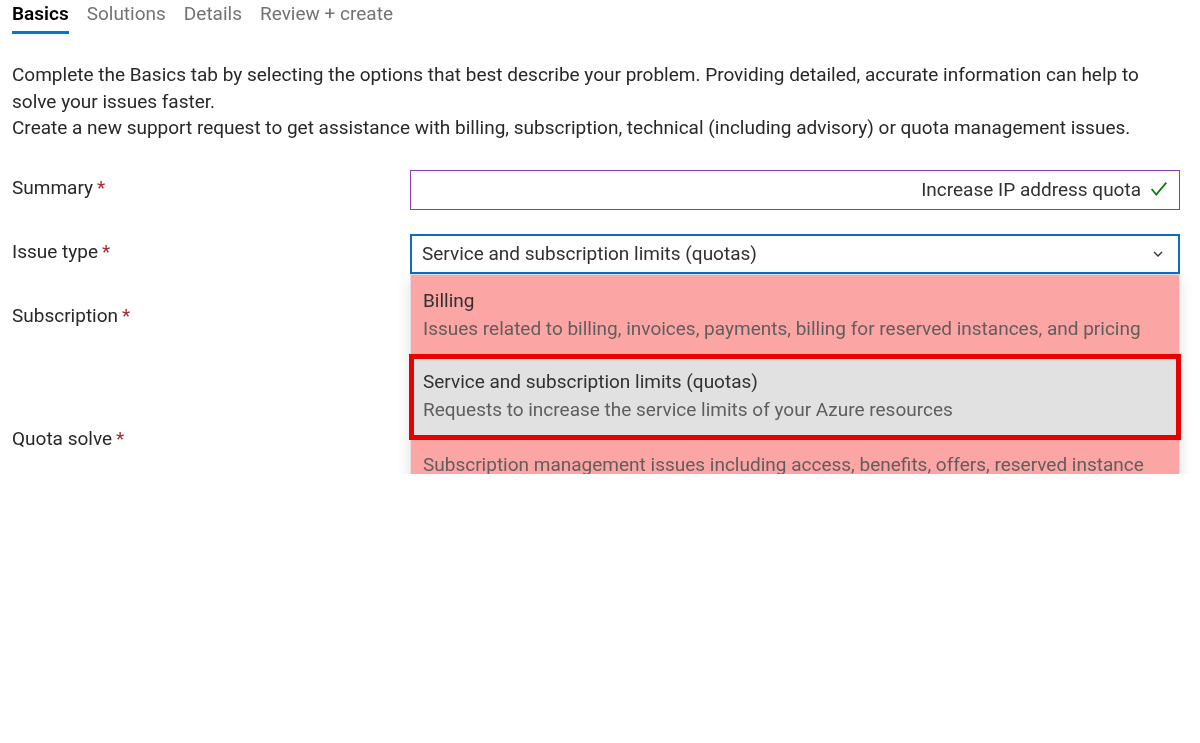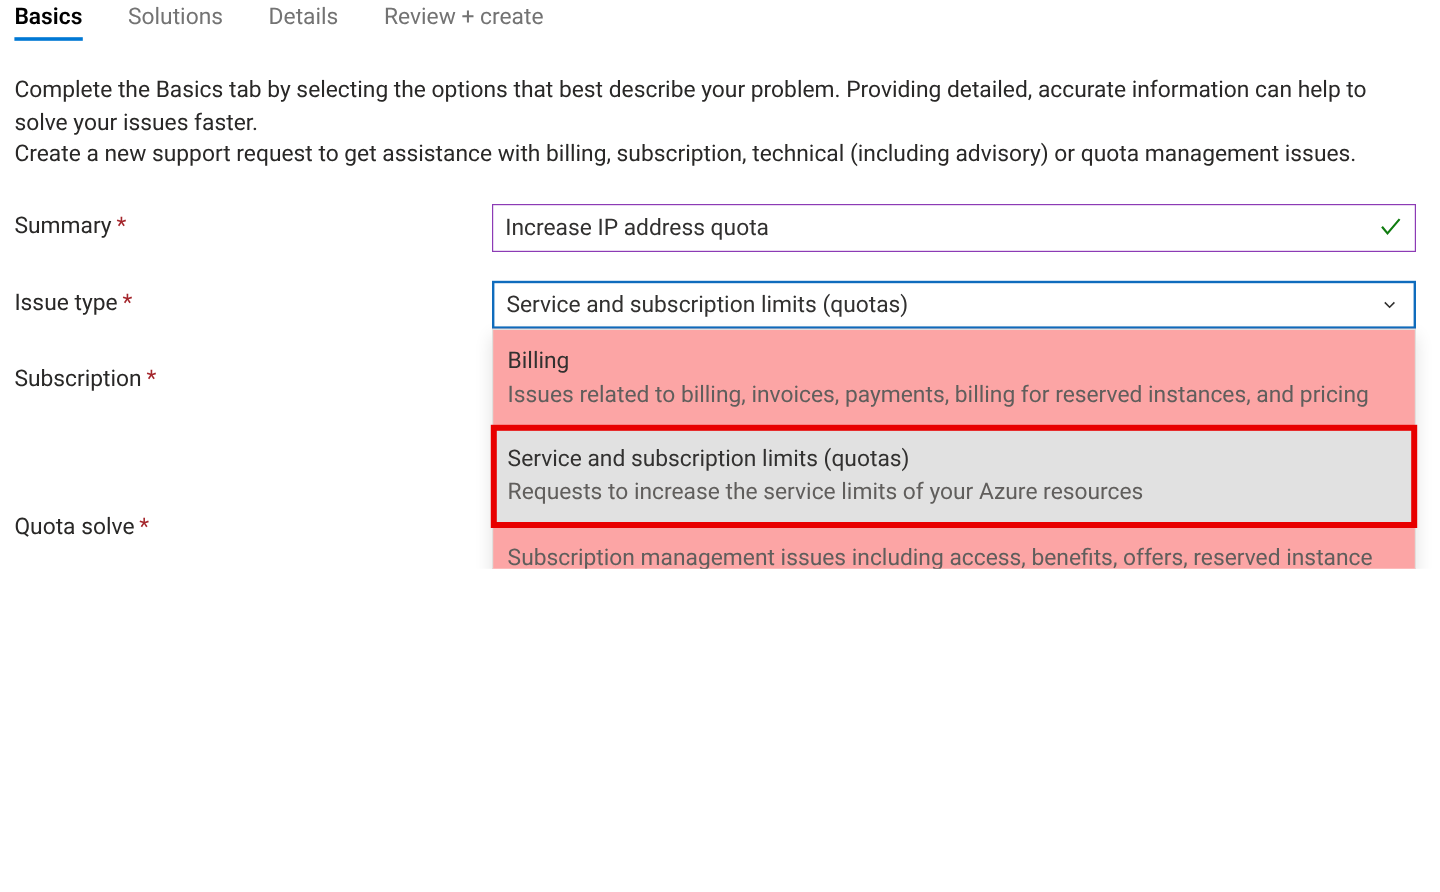--- a/index.html
+++ b/index.html
@@ -7,21 +7,21 @@
     font-family: "Segoe UI", -apple-system, BlinkMacSystemFont, Roboto, sans-serif;
     font-size: 18px;
     color: #323130;
     background: #ffffff;
     padding: 0 12px;
     width: 1200px;
   }
   
   .tabs {
     display: flex;
-    gap: 38px;
+    gap: 18px;
     border-bottom: none;
     margin-top: 2px;
     margin-bottom: 28px;
   }
   .tab {
     padding-bottom: 6px;
     cursor: pointer;
     color: #737373;
     font-size: 19px;
   }
@@ -60,20 +60,21 @@
   
   .text-input {
     width: 100%;
     height: 40px;
     border: 1px solid #8c3bb5;
     padding: 0 38px 0 10px;
     font-size: 19px;
     color: #323130;
     font-family: inherit;
     background: #ffffff;
+    text-align: right;
   }
   .valid-check {
     position: absolute;
     right: 10px;
     top: 8px;
     width: 22px;
     height: 22px;
   }
   
   .select-trigger {

